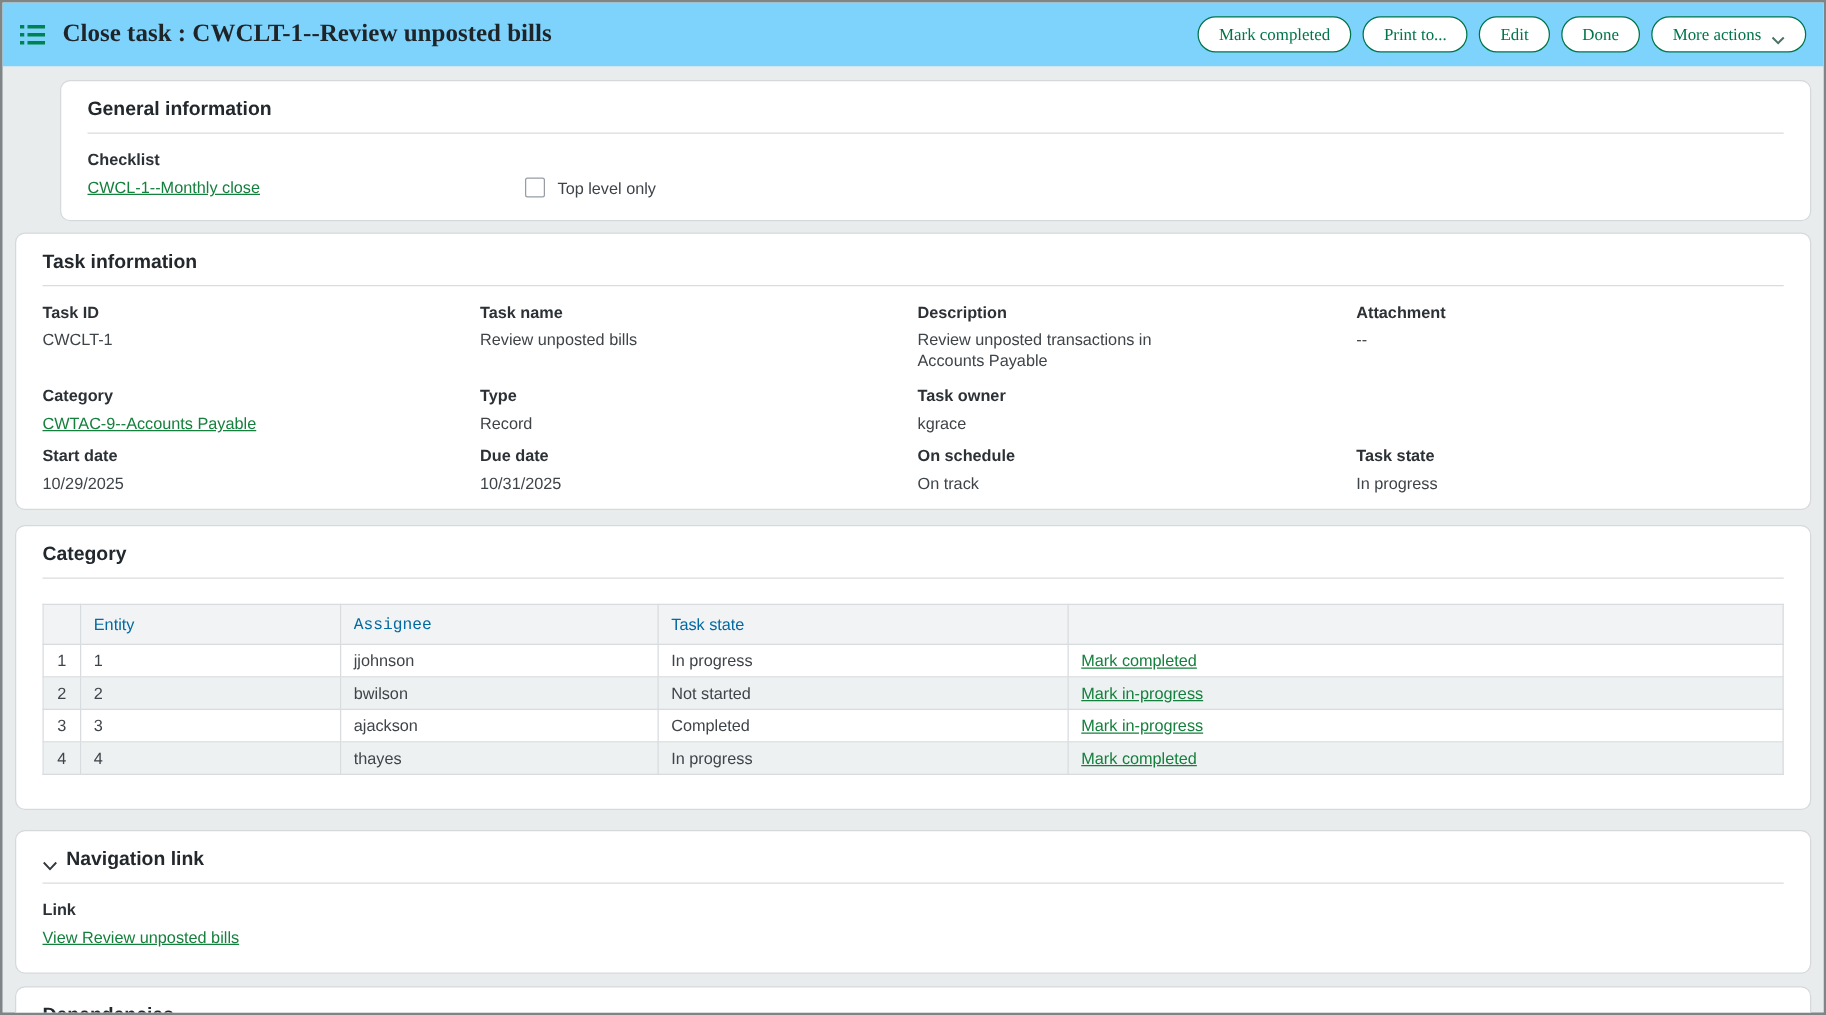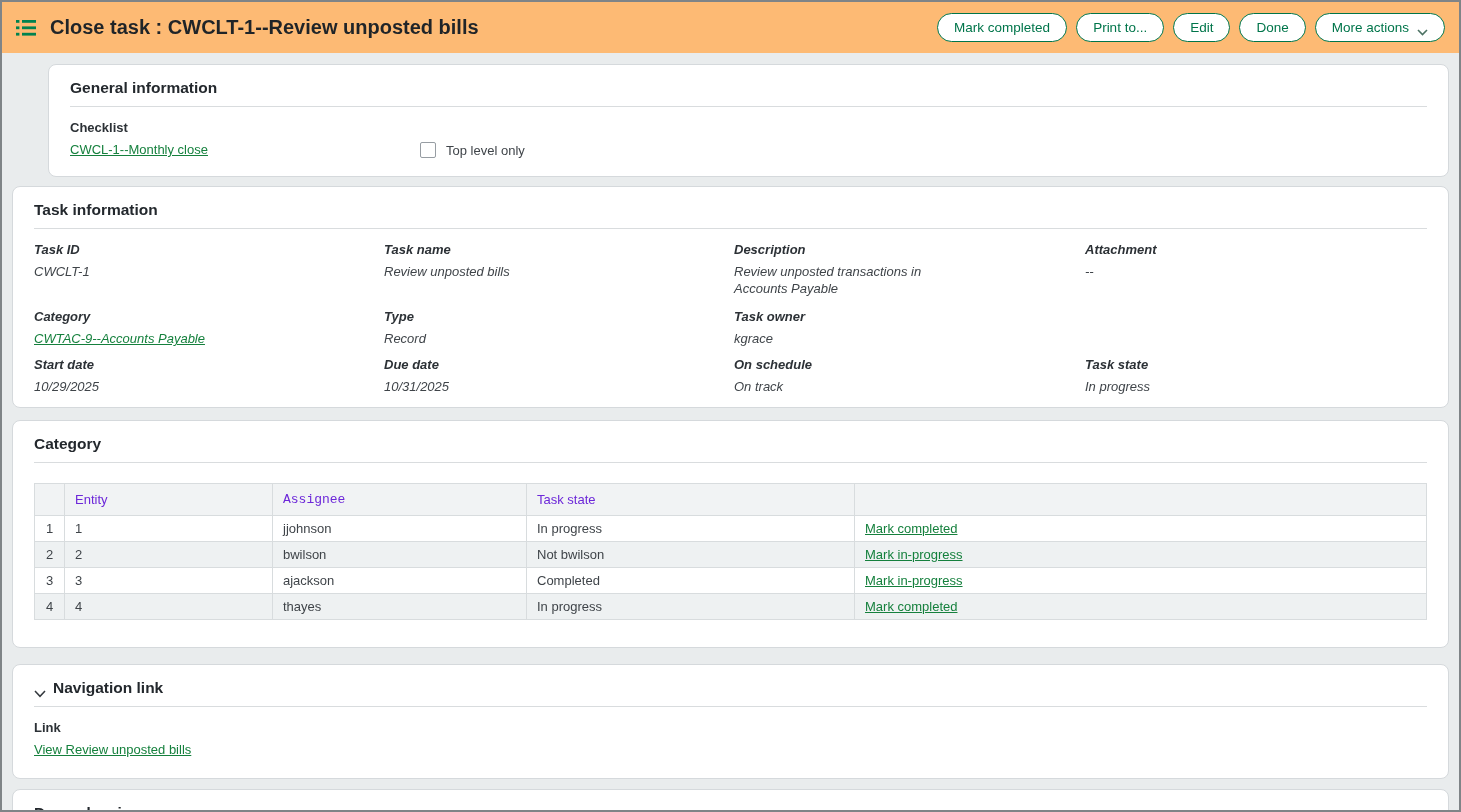--- a/index.html
+++ b/index.html
@@ -6,23 +6,24 @@
   html, body { width: 1461px; height: 812px; }
   body {
     font-family: "Liberation Sans", sans-serif;
     background: #e9eced;
     border: 2px solid #7f8487;
     overflow: hidden;
     color: #3f4449;
   }
   
   .topbar {
-    height: 51px; background: #fdba74;
+    height: 51px; background: #7dd3fc;
     display: flex; align-items: center;
     padding: 0 14px 0 14px;
+    font-family: Liberation Serif, serif;
   }
   .menu-icon { width: 22px; height: 20px; display: inline-block; cursor: pointer; flex: 0 0 auto; }
   .page-title {
     font-size: 20px; font-weight: 700; color: #1f2428;
     margin-left: 12px; white-space: nowrap;
   }
   .topbar-spacer { flex: 1 1 auto; }
   .btn-row { display: flex; align-items: center; gap: 9px; }
   .pill-btn {
     border: 1.5px solid #00754a; color: #00754a; background: #ffffff;
@@ -53,31 +54,31 @@
     color: #15803d; text-decoration: underline; font-size: 13px; cursor: pointer; line-height: 17px;
   }
   .checkbox-wrap { display: flex; align-items: center; gap: 10px; padding-bottom: 0px; }
   .checkbox {
     width: 16px; height: 16px; border: 1px solid #979da3; border-radius: 2px;
     background: #ffffff; display: inline-block; cursor: pointer;
   }
   .checkbox-label { font-size: 13px; color: #3f4449; }
   
   .card-task { margin-bottom: 12px; padding-bottom: 12px; }
-  .ti-grid { display: grid; grid-template-columns: 350px 350px 351px auto; font-style: italic; }
+  .ti-grid { display: grid; grid-template-columns: 350px 350px 351px auto; }
   .ti-row1 { margin-top: 13px; }
   .ti-row2 { margin-top: 12px; }
   .ti-row3 { margin-top: 10px; }
   .desc-value { max-width: 205px; }
   
   .card-entities { margin-bottom: 16px; padding-bottom: 27px; }
   .ent-table { width: 100%; border-collapse: collapse; margin-top: 20px; font-size: 13px; }
   .ent-table th, .ent-table td { border: 1px solid #d8dcde; padding: 0 0 0 10px; text-align: left; }
   .ent-table th {
-    background: #f1f3f4; height: 32px; font-weight: 400; color: #6d28d9;
+    background: #f1f3f4; height: 32px; font-weight: 400; color: #0369a1;
   }
   .ent-table td { height: 26px; color: #3f4449; }
   .ent-table tr.stripe td { background: #eef1f2; }
   .col-num { width: 30px; text-align: center !important; padding-left: 0 !important; color: #33383d; }
   .col-entity { width: 208px; }
   .col-assignee { width: 254px; font-family: Liberation Mono, monospace; }
   .col-state { width: 328px; }
   
   .card-nav { margin-bottom: 10px; padding-bottom: 20px; }
   .nav-body { margin-top: 13px; }
@@ -218,21 +219,21 @@
           <td class="col-num">1</td>
           <td>1</td>
           <td>jjohnson</td>
           <td>In progress</td>
           <td><a class="green-link">Mark completed</a></td>
         </tr>
         <tr class="stripe">
           <td class="col-num">2</td>
           <td>2</td>
           <td>bwilson</td>
-          <td>Not bwilson</td>
+          <td>Not started</td>
           <td><a class="green-link">Mark in-progress</a></td>
         </tr>
         <tr>
           <td class="col-num">3</td>
           <td>3</td>
           <td>ajackson</td>
           <td>Completed</td>
           <td><a class="green-link">Mark in-progress</a></td>
         </tr>
         <tr class="stripe">

